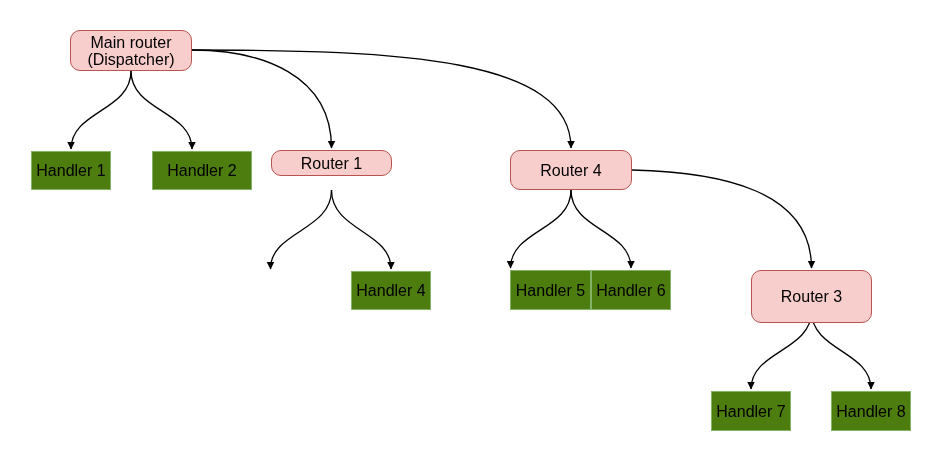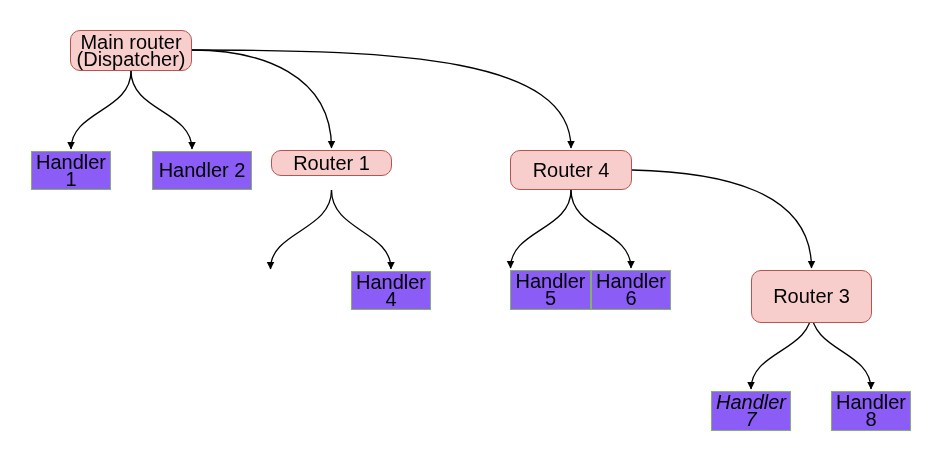--- a/index.html
+++ b/index.html
@@ -8,47 +8,47 @@
     width:941px;height:461px;
     background:#ffffff;
     font-family:"Liberation Sans", sans-serif;
     overflow:hidden;
   }
   #edges{position:absolute;left:0;top:0;width:941px;height:461px;}
   .node{
     position:absolute;
     display:flex;align-items:center;justify-content:center;
     box-sizing:border-box;
-    font-size:20px;line-height:17px;
+    font-size:16px;line-height:17px;
     color:#000000;
     text-align:center;
     white-space:pre-line;
   }
   .router{
     background:#f8cecc;
     border:1.3px solid #b85450;
     border-radius:10px;
   }
   .handler{
-    background:#8b5cf6;
+    background:#4d7c0f;
     border:1.3px solid #82b366;
     border-radius:0;
   }
   
   #n-main    {left:70px;  top:30px;  width:122px; height:41px;}
   #n-h1      {left:31px;  top:151px; width:80px;  height:39px;}
   #n-h2      {left:152px; top:151px; width:100px;  height:39px;}
   #n-r1      {left:271px; top:150px; width:121px; height:26px;}
   #n-r2      {left:510px; top:150px; width:122px; height:40px;}
   #n-h3      {left:230px; top:271px; width:81px;  height:39px;}
   #n-h4      {left:351px; top:271px; width:80px;  height:39px;}
   #n-h5      {left:470px; top:270px; width:81px;  height:40px;margin-left:40px;}
   #n-h6      {left:591px; top:270px; width:80px;  height:40px;}
   #n-r3      {left:751px; top:270px; width:121px; height:53px;}
-  #n-h7      {left:711px; top:391px; width:80px;  height:40px;font-style:italic;}
+  #n-h7      {left:711px; top:391px; width:80px;  height:40px;}
   #n-h8      {left:831px; top:391px; width:80px;  height:40px;}
 </style>
 </head>
 <body>
 
 <div id="canvas">
 
   <svg id="edges" width="941" height="461" viewBox="0 0 941 461" fill="none" xmlns="http://www.w3.org/2000/svg">
     <defs>
       <marker id="arrow" markerWidth="9" markerHeight="9" refX="7.5" refY="4" orient="auto" markerUnits="userSpaceOnUse">

